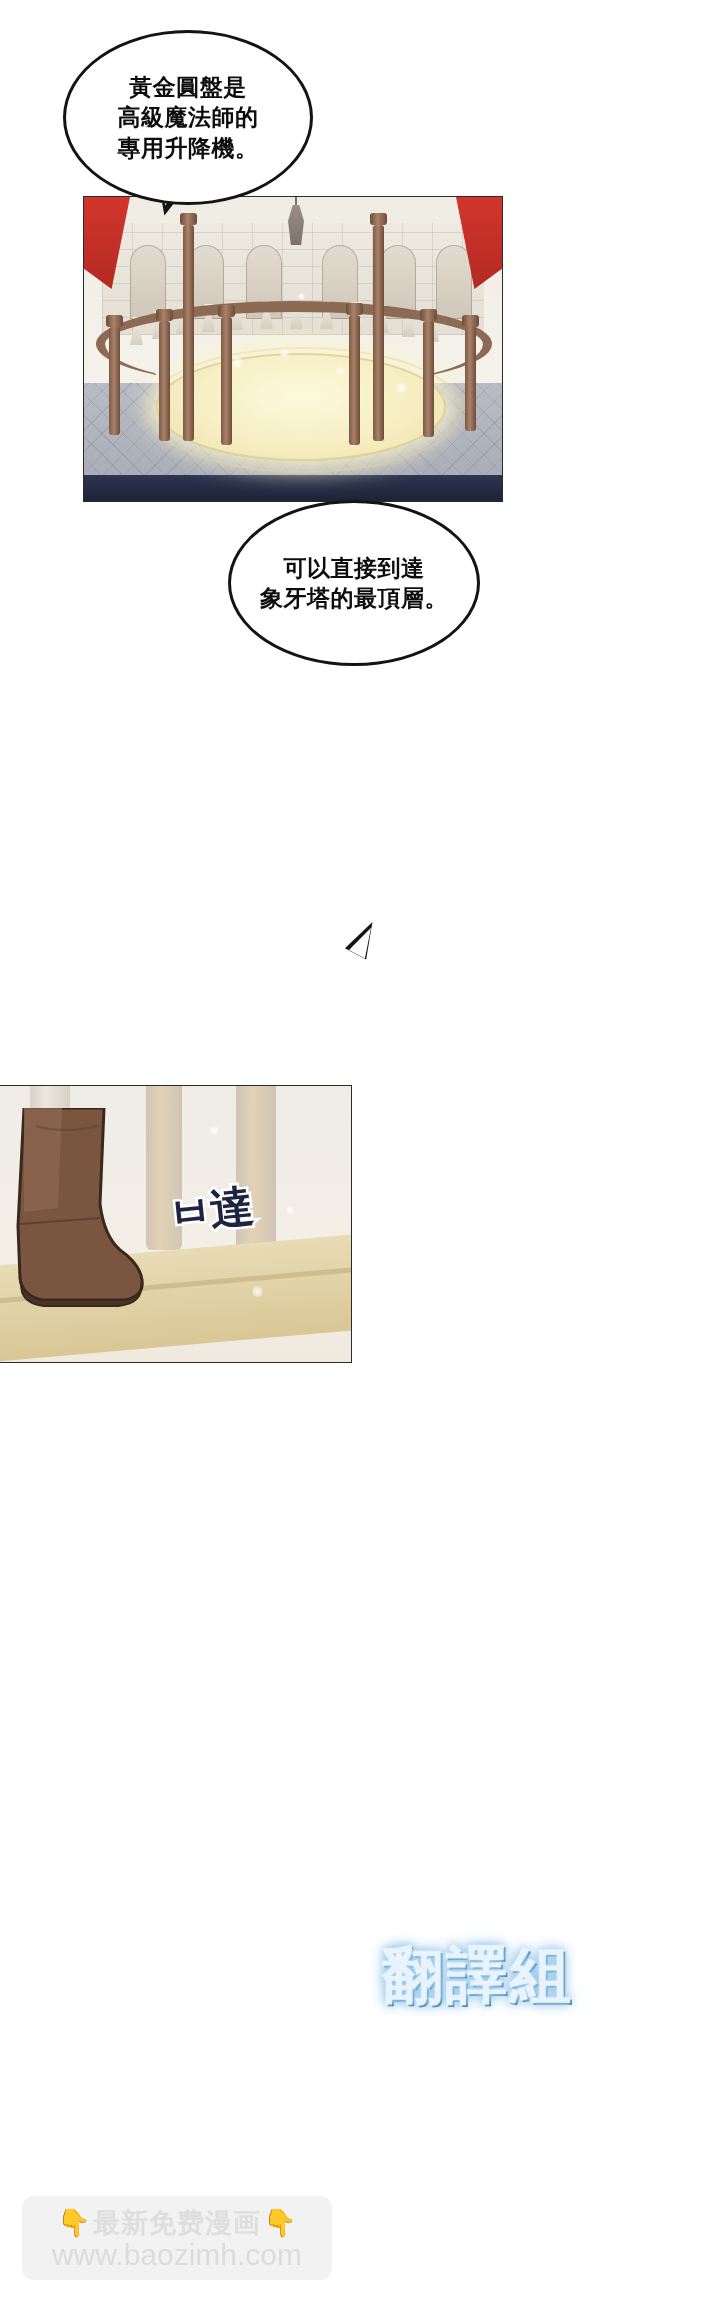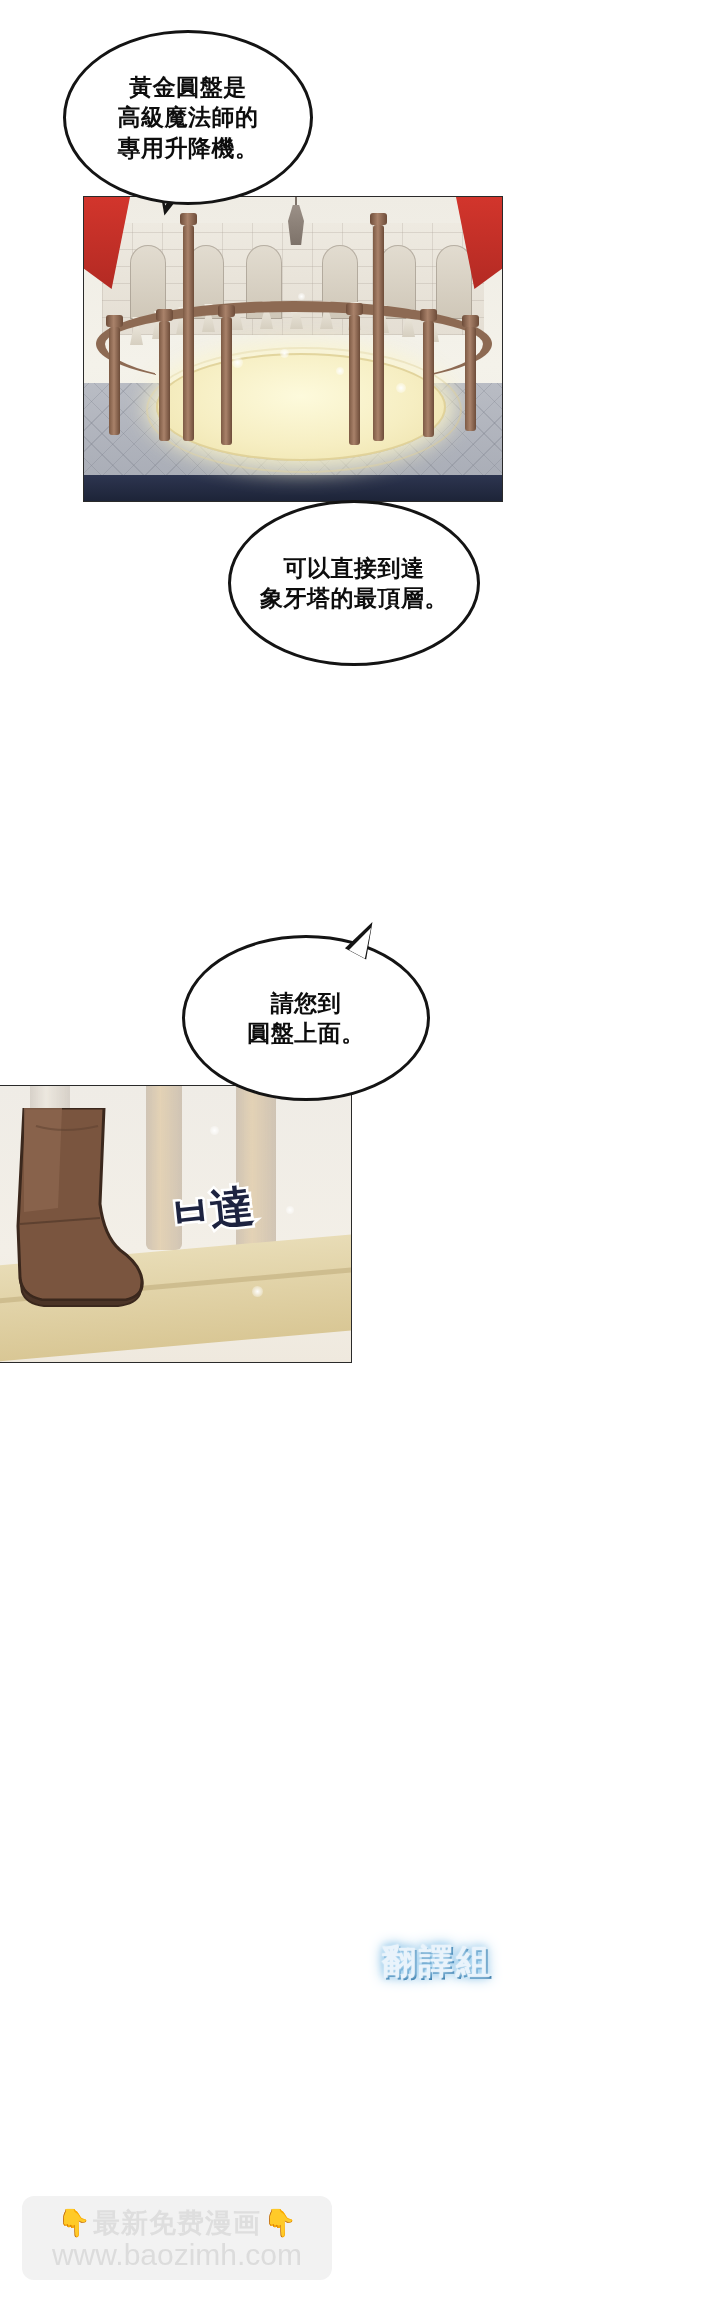--- a/index.html
+++ b/index.html
@@ -288,21 +288,21 @@
     text-align: center;
     line-height: 1.0;
     font-family: "DejaVu Serif", "Liberation Serif", serif;
     text-shadow:
       0 0 2px #ffffff,
       0 0 7px #9fd2f2,
       0 0 14px #5fa7d8,
       2px 2px 0 #2f6f9e;
   }
   #credit-1 { left: 352px; top: 1894px; font-size: 45px; letter-spacing: 3px; }
-  #credit-2 { left: 382px; top: 1944px; font-size: 34px; letter-spacing: 3px; }
+  #credit-2 { left: 382px; top: 1944px; font-size: 61px; letter-spacing: 3px; }
 
   
   .footer {
     position: absolute;
     left: 22px; top: 2196px;
     width: 310px; height: 84px;
     background: #f2f2f2;
     border-radius: 12px;
     z-index: 50;
   }
@@ -412,24 +412,20 @@
   <div class="bubble" id="bubble-1">
     <div class="btext">黃金圓盤是
 高級魔法師的
 專用升降機。</div>
   </div>
 
   <div class="tail" id="tail-3">
     <div class="tri-out"></div>
       <div class="tri-in"></div>
   </div>
-  <div class="bubble" id="bubble-3">
-    <div class="btext">請您到
-圓盤上面。</div>
-  </div>
 
   <div id="panel-2">
     <div class="p2-bg"></div>
 
     <div class="p2-pillar" style="left:30px;  width:40px; height:150px;"></div>
     <div class="p2-pillar p2-tint" style="left:146px; width:36px; height:170px;"></div>
     <div class="p2-pillar p2-tint" style="left:236px; width:40px; height:176px;"></div>
 
     <div class="p2-floor"></div>
     <div class="p2-floor-edge"></div>

